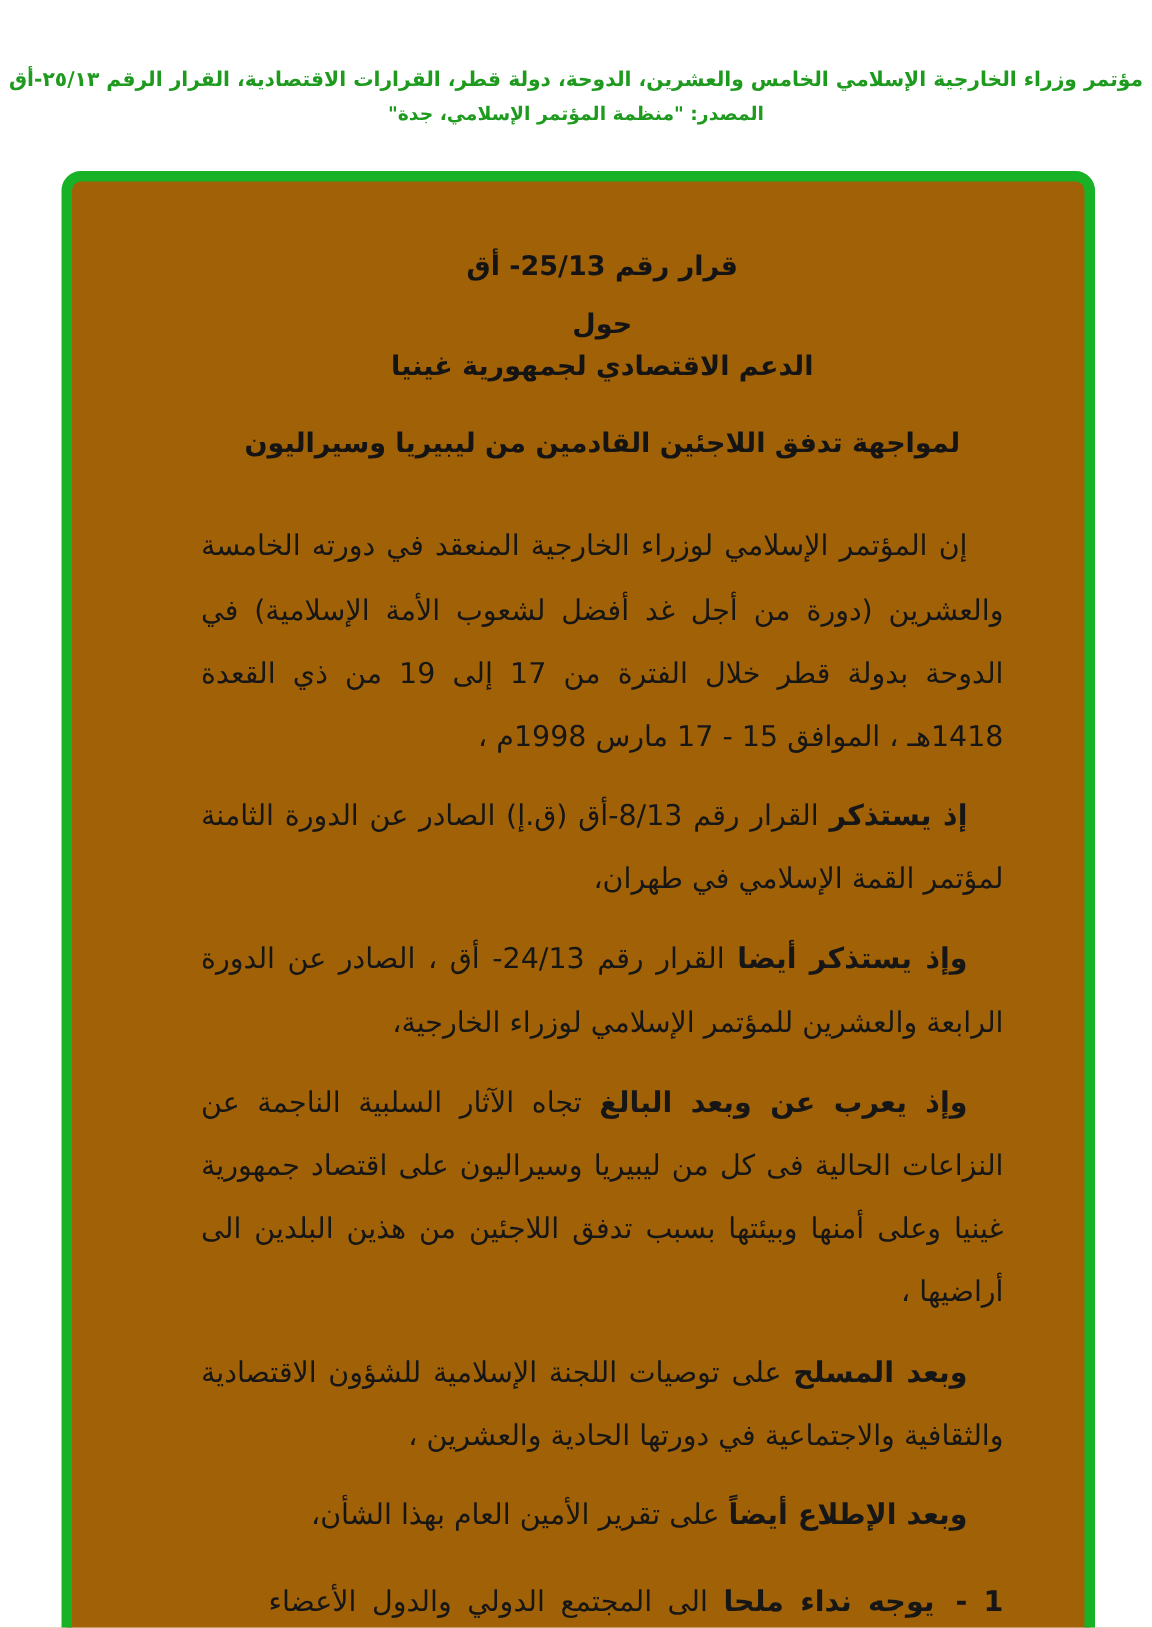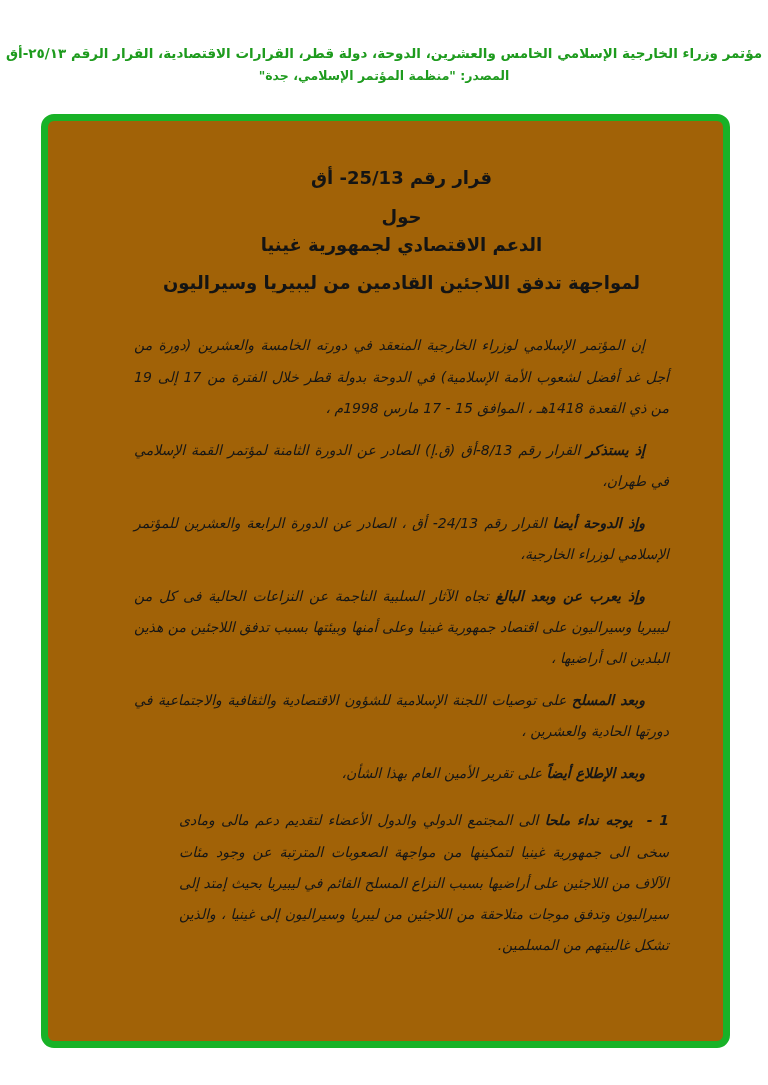--- a/index.html
+++ b/index.html
@@ -33,31 +33,30 @@
   }
   .title-block {
     text-align: center;
     font-weight: bold;
     color: #141414;
     margin-bottom: 34px;
   }
   .title-block .t { font-size: 18px; line-height: 1.45; }
   .title-block .t1 { margin-bottom: 13px; }
   .title-block .t2 { margin-bottom: 2px; }
-  .title-block .t3 { margin-bottom: 12px; letter-spacing: 0.5px; }
+  .title-block .t3 { margin-bottom: 25px; letter-spacing: 0.5px; }
   .title-block .t4 { letter-spacing: 0.3px; }
 
   .para {
-    font-size: 14px;
+    font-size: 19px;
     line-height: 2.22;
     color: #161616;
     text-align: justify;
     text-indent: 24px;
     margin: 0 0 11px 0;
-    font-style: italic;
   }
   .para b { font-weight: bold; }
   .para.item { text-indent: 0; margin-top: 16px; margin-left: 45px; }
   .para.item .num { font-weight: bold; }
   .para.item .gap { display: inline-block; width: 14px; }
 </style>
 </head>
 <body>
 
 <div class="src-header">
@@ -70,21 +69,21 @@
     <div class="t t1">قرار رقم 25/13- أق</div>
     <div class="t t2">حول</div>
     <div class="t t3">الدعم الاقتصادي لجمهورية غينيا</div>
     <div class="t t4">لمواجهة تدفق اللاجئين القادمين من ليبيريا وسيراليون</div>
   </div>
 
   <p class="para"><b></b><span>إن المؤتمر الإسلامي لوزراء الخارجية المنعقد في دورته الخامسة والعشرين (دورة من أجل غد أفضل لشعوب الأمة الإسلامية) في الدوحة بدولة قطر خلال الفترة من 17 إلى 19 من ذي القعدة 1418هـ ، الموافق 15 - 17 مارس 1998م ،</span></p>
 
   <p class="para"><b>إذ يستذكر</b><span> القرار رقم 8/13-أق (ق.إ) الصادر عن الدورة الثامنة لمؤتمر القمة الإسلامي في طهران،</span></p>
 
-  <p class="para"><b>وإذ الدوحة أيضا</b><span> القرار رقم 24/13- أق ، الصادر عن الدورة الرابعة والعشرين للمؤتمر الإسلامي لوزراء الخارجية،</span></p>
+  <p class="para"><b>وإذ يستذكر أيضا</b><span> القرار رقم 24/13- أق ، الصادر عن الدورة الرابعة والعشرين للمؤتمر الإسلامي لوزراء الخارجية،</span></p>
 
   <p class="para"><b>وإذ يعرب عن وبعد البالغ</b><span> تجاه الآثار السلبية الناجمة عن النزاعات الحالية فى كل من ليبيريا وسيراليون على اقتصاد جمهورية غينيا وعلى أمنها وبيئتها بسبب تدفق اللاجئين من هذين البلدين الى أراضيها ،</span></p>
 
   <p class="para"><b>وبعد المسلح</b><span> على توصيات اللجنة الإسلامية للشؤون الاقتصادية والثقافية والاجتماعية في دورتها الحادية والعشرين ،</span></p>
 
   <p class="para"><b>وبعد الإطلاع أيضاً</b><span> على تقرير الأمين العام بهذا الشأن،</span></p>
 
   <p class="para item"><span class="num">1 -</span><span class="gap"></span><b>يوجه نداء ملحا</b><span> الى المجتمع الدولي والدول الأعضاء لتقديم دعم مالى ومادى سخى الى جمهورية غينيا لتمكينها من مواجهة الصعوبات المترتبة عن وجود مئات الآلاف من اللاجئين على أراضيها بسبب النزاع المسلح القائم في ليبيريا بحيث إمتد إلى سيراليون وتدفق موجات متلاحقة من اللاجئين من ليبريا وسيراليون إلى غينيا ، والذين تشكل غالبيتهم من المسلمين.</span></p>
 </div>
 

